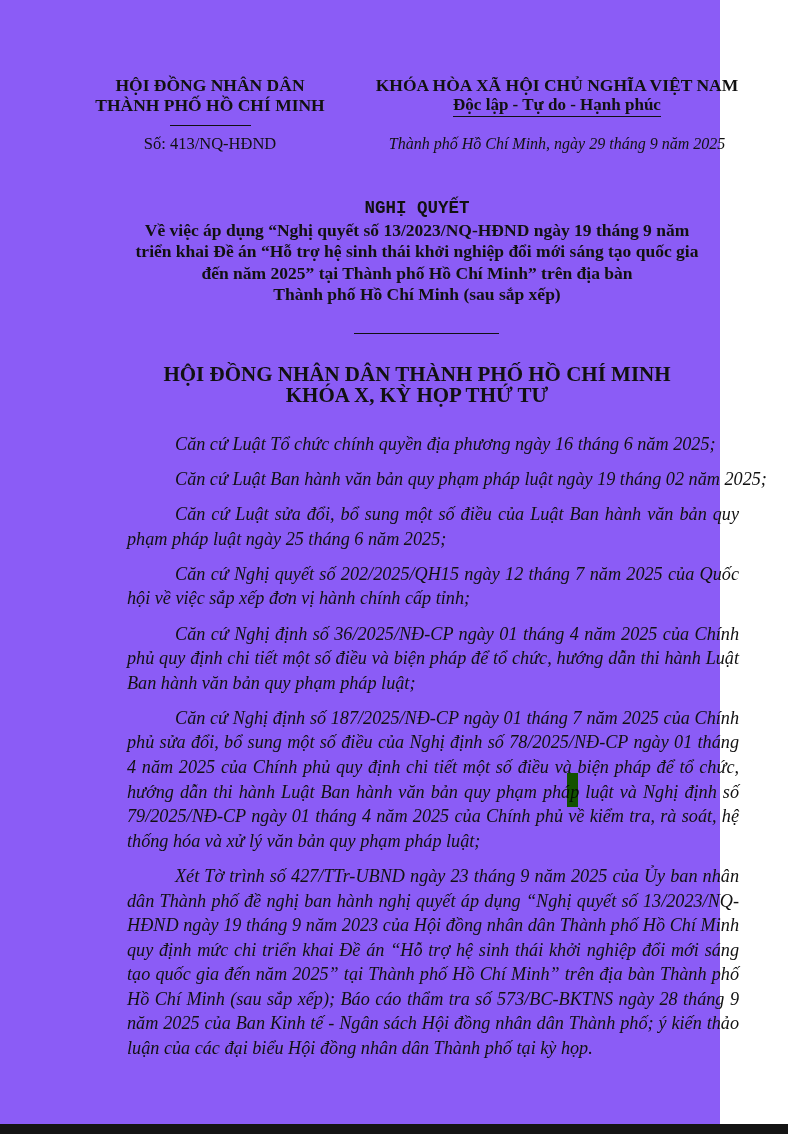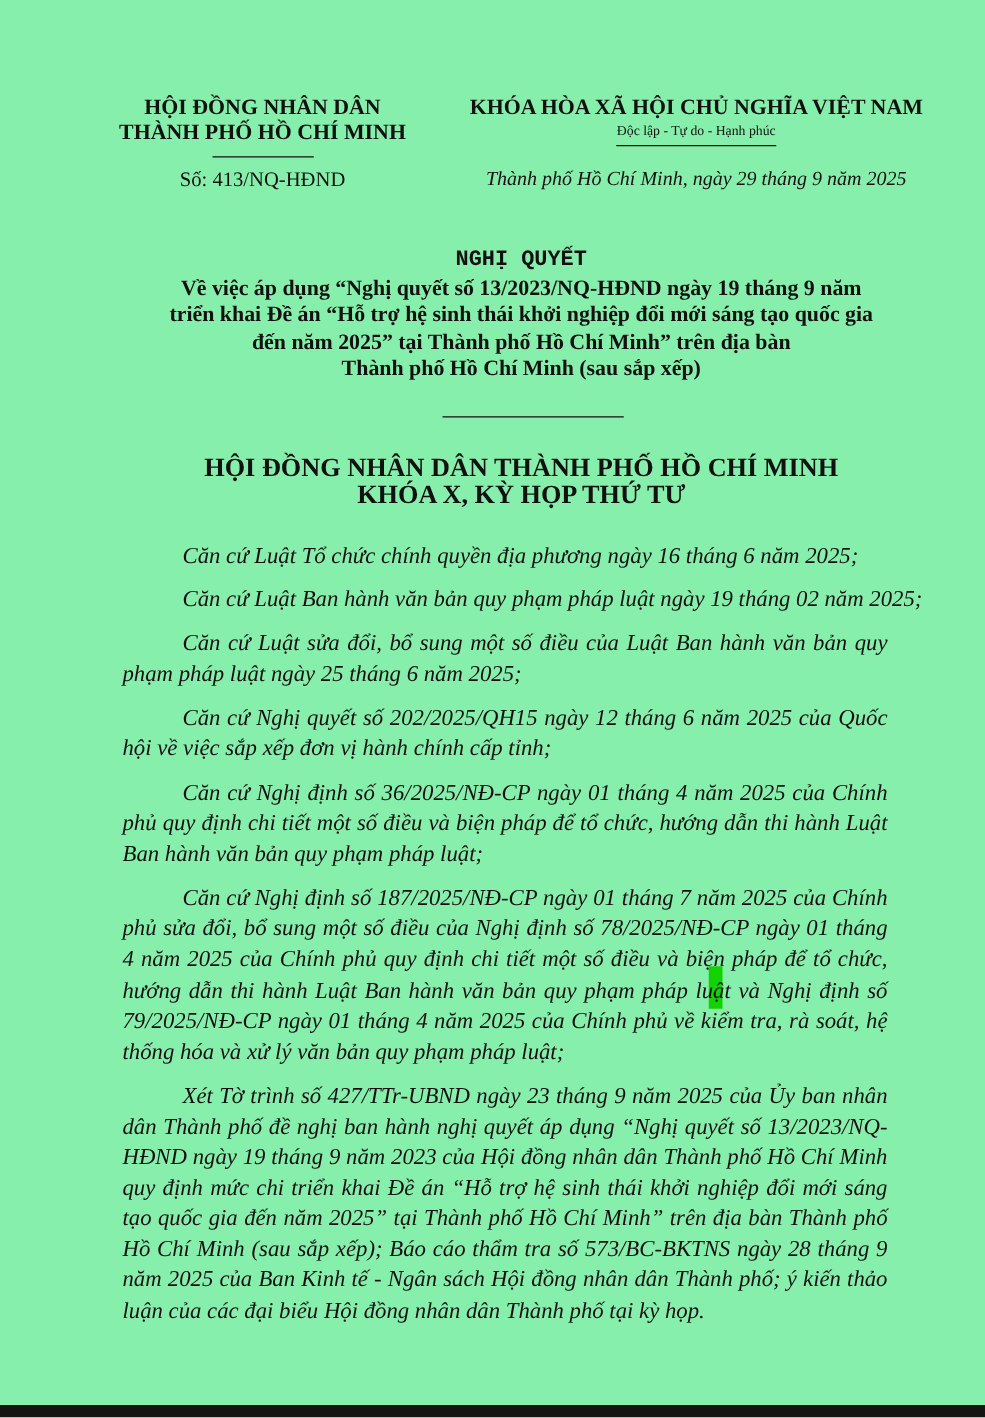--- a/index.html
+++ b/index.html
@@ -11,23 +11,23 @@
       width: 788px;
       height: 1134px;
       position: relative;
       overflow: hidden;
       font-family: "Liberation Serif", "DejaVu Serif", serif;
       color: #111111;
     }
     .page {
       position: absolute;
       left: 0; top: 0;
-      width: 788px;
+      width: 720px;
       height: 1124px;
-      background: #86efac;
+      background: #8b5cf6;
     }
     .bottom-bar {
       position: absolute;
       left: 0; bottom: 0;
       width: 788px;
       height: 10px;
       background: #141414;
     }
 
     
@@ -57,22 +57,22 @@
       background: #111;
       margin: 10px auto 0 auto;
     }
     .doc-number {
       font-size: 16.5px;
       margin-top: 8px;
       line-height: 20px;
     }
     .motto {
       display: inline-block;
-      font-weight: normal;
-      font-size: 11px;
+      font-weight: bold;
+      font-size: 17px;
       line-height: 20px;
       border-bottom: 1.2px solid #111;
       padding-bottom: 1px;
     }
     .place-date {
       font-style: italic;
       font-size: 16px;
       margin-top: 17px;
       line-height: 20px;
       white-space: nowrap;
@@ -109,21 +109,21 @@
       width: 634px;
       text-align: center;
       font-weight: bold;
       font-size: 21px;
       line-height: 21px;
     }
 
     
     .body-text {
       position: absolute;
-      left: 98px;
+      left: 127px;
       top: 432px;
       width: 612px;
       font-style: italic;
       font-size: 18.2px;
       line-height: 24.6px;
       text-align: justify;
     }
     .body-text p {
       margin: 0 0 10.5px 0;
       text-indent: 48px;
@@ -171,21 +171,21 @@
 
   <div class="council">
     <div>HỘI ĐỒNG NHÂN DÂN THÀNH PHỐ HỒ CHÍ MINH</div>
     <div>KHÓA X, KỲ HỌP THỨ TƯ</div>
   </div>
 
   <div class="body-text">
     <p class="single">Căn cứ Luật Tổ chức chính quyền địa phương ngày 16 tháng 6 năm 2025;</p>
     <p class="single">Căn cứ Luật Ban hành văn bản quy phạm pháp luật ngày 19 tháng 02 năm 2025;</p>
     <p>Căn cứ Luật sửa đổi, bổ sung một số điều của Luật Ban hành văn bản quy phạm pháp luật ngày 25 tháng 6 năm 2025;</p>
-    <p>Căn cứ Nghị quyết số 202/2025/QH15 ngày 12 tháng 6 năm 2025 của Quốc hội về việc sắp xếp đơn vị hành chính cấp tỉnh;</p>
+    <p>Căn cứ Nghị quyết số 202/2025/QH15 ngày 12 tháng 7 năm 2025 của Quốc hội về việc sắp xếp đơn vị hành chính cấp tỉnh;</p>
     <p>Căn cứ Nghị định số 36/2025/NĐ-CP ngày 01 tháng 4 năm 2025 của Chính phủ quy định chi tiết một số điều và biện pháp để tổ chức, hướng dẫn thi hành Luật Ban hành văn bản quy phạm pháp luật;</p>
     <p>Căn cứ Nghị định số 187/2025/NĐ-CP ngày 01 tháng 7 năm 2025 của Chính phủ sửa đổi, bổ sung một số điều của Nghị định số 78/2025/NĐ-CP ngày 01 tháng 4 năm 2025 của Chính phủ quy định chi tiết một số điều và biện pháp để tổ chức, hướng dẫn thi hành Luật Ban hành văn bản quy phạm pháp luật và Nghị định số 79/2025/NĐ-CP ngày 01 tháng 4 năm 2025 của Chính phủ về kiểm tra, rà soát, hệ thống hóa và xử lý văn bản quy phạm pháp luật;</p>
     <p>Xét Tờ trình số 427/TTr-UBND ngày 23 tháng 9 năm 2025 của Ủy ban nhân dân Thành phố đề nghị ban hành nghị quyết áp dụng “Nghị quyết số 13/2023/NQ-HĐND ngày 19 tháng 9 năm 2023 của Hội đồng nhân dân Thành phố Hồ Chí Minh quy định mức chi triển khai Đề án “Hỗ trợ hệ sinh thái khởi nghiệp đổi mới sáng tạo quốc gia đến năm 2025” tại Thành phố Hồ Chí Minh” trên địa bàn Thành phố Hồ Chí Minh (sau sắp xếp); Báo cáo thẩm tra số 573/BC-BKTNS ngày 28 tháng 9 năm 2025 của Ban Kinh tế - Ngân sách Hội đồng nhân dân Thành phố; ý kiến thảo luận của các đại biểu Hội đồng nhân dân Thành phố tại kỳ họp.</p>
   </div>
 
   <div class="cursor-mark"></div>
 </div>
 
 <div class="bottom-bar"></div>
 

